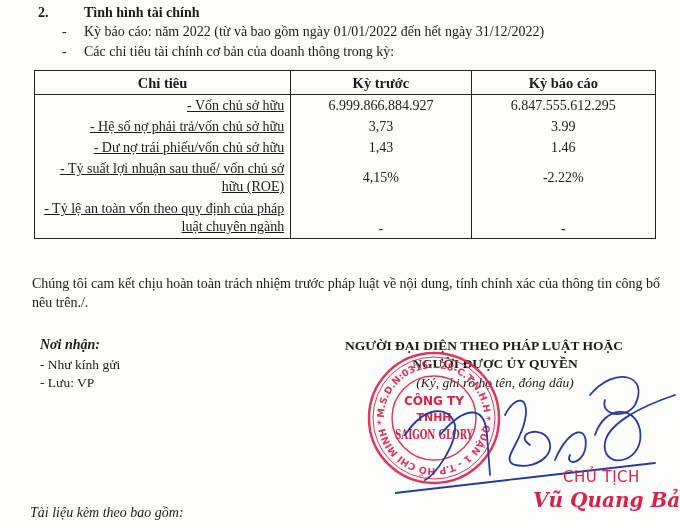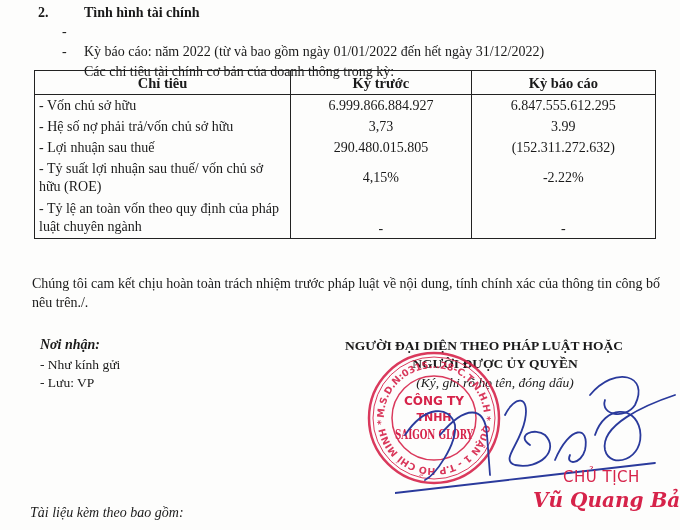--- a/index.html
+++ b/index.html
@@ -6,36 +6,36 @@
     body {
       width: 680px; height: 530px; overflow: hidden; position: relative;
       background: #fdfdfc;
       font-family: "Liberation Serif", "DejaVu Serif", serif;
       color: #1a1a1a;
     }
     .abs { position: absolute; white-space: nowrap; }
     .sec-num { left: 38px; top: 5px; font-size: 14px; font-weight: bold; }
     .sec-title { left: 84px; top: 5px; font-size: 14px; font-weight: bold; }
     .bullet { left: 62px; font-size: 14px; }
-    .bullet-text { left: 84px; font-size: 14px; margin-top: 20px; }
+    .bullet-text { left: 84px; font-size: 14px; }
 
     table.fin {
       position: absolute; left: 34px; top: 70px; width: 622px;
       border-collapse: collapse; font-size: 14px;
     }
     table.fin th, table.fin td {
       border-left: 1.5px solid #222; border-right: 1.5px solid #222;
       padding: 0 6px; line-height: 18px; vertical-align: middle;
     }
     table.fin { border: 1.5px solid #222; padding-left: 20px; }
     table.fin thead th {
       border-bottom: 1.5px solid #222; height: 23px; font-weight: bold; text-align: center;
       font-size: 14.5px;
     }
-    table.fin td.label { text-align: left; white-space: normal; padding-left: 4px; }
+    table.fin td.label { text-align: right; white-space: normal; padding-left: 4px; text-decoration: underline; }
     table.fin td.num { text-align: center; padding-right: 6px; }
     table.fin tr.single td { height: 21px; }
     table.fin tr.double td { height: 40px; }
     .col1 { width: 245px; }
     .col2 { width: 168px; }
     .col3 { width: 172px; margin-top: 40px; }
 
     .commit { left: 32px; top: 274px; font-size: 14px; line-height: 19px; white-space: normal; width: 630px; }
 
     .recip-title { left: 40px; top: 337px; font-size: 14px; font-weight: bold; font-style: italic; }
@@ -77,23 +77,23 @@
       <td class="label">- Vốn chủ sở hữu</td>
       <td class="num">6.999.866.884.927</td>
       <td class="num">6.847.555.612.295</td>
     </tr>
     <tr class="single">
       <td class="label">- Hệ số nợ phải trả/vốn chủ sở hữu</td>
       <td class="num">3,73</td>
       <td class="num">3.99</td>
     </tr>
     <tr class="single">
-      <td class="label">- Lợi nhuận sau thuế</td>
-      <td class="num">290.480.015.805</td>
-      <td class="num">(152.311.272.632)</td>
+      <td class="label">- Dư nợ trái phiếu/vốn chủ sở hữu</td>
+      <td class="num">1,43</td>
+      <td class="num">1.46</td>
     </tr>
     <tr class="double">
       <td class="label">- Tỷ suất lợi nhuận sau thuế/ vốn chủ sở hữu (ROE)</td>
       <td class="num">4,15%</td>
       <td class="num">-2.22%</td>
     </tr>
     <tr class="double">
       <td class="label">- Tỷ lệ an toàn vốn theo quy định của pháp luật chuyên ngành</td>
       <td class="num" style="vertical-align:bottom">-</td>
       <td class="num" style="vertical-align:bottom">-</td>

